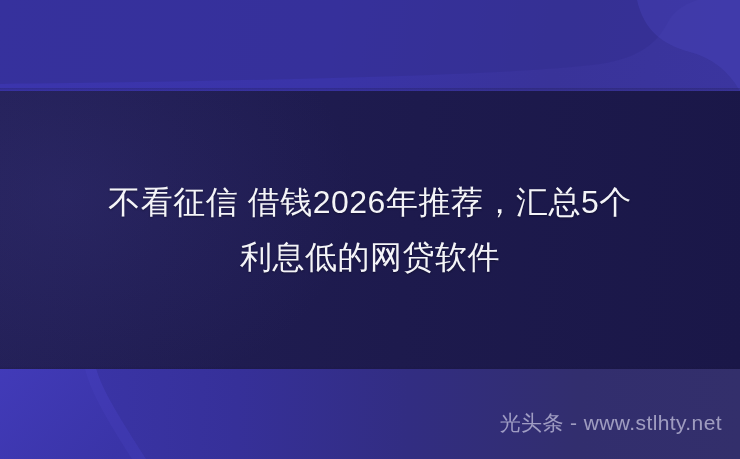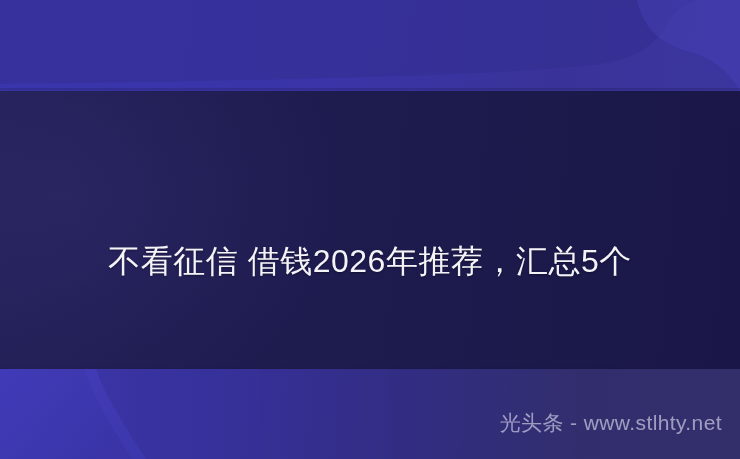--- a/index.html
+++ b/index.html
@@ -57,21 +57,20 @@
   
   .title-wrap {
     position: absolute;
     left: 0;
     top: 91px;
     width: 740px;
     height: 278px;
     display: flex;
     align-items: center;
     justify-content: center;
-    margin-top: 31px;
   }
   .title {
     width: 660px;
     text-align: center;
     color: #f4f4f8;
     font-size: 32px;
     line-height: 55px;
     letter-spacing: 0.5px;
     font-weight: 400;
     text-shadow: 0 1px 2px rgba(0,0,0,0.35);
@@ -164,20 +163,21 @@
   <div class="band-mid">
     <div class="mid-sheen"></div>
   </div>
 
   <div class="seam-top"></div>
   <div class="seam-bot"></div>
 
   <div class="title-wrap">
     <div class="title">
       <span class="line line1">不看征信 借钱2026年推荐，汇总5个</span>
+      <span class="line line2">利息低的网贷软件</span>
     </div>
   </div>
 
   <div class="band-bot">
     <svg class="wave" viewBox="0 0 740 90" preserveAspectRatio="none">
       <defs>
         <linearGradient id="gWave" x1="0" y1="0" x2="1" y2="0.6">
           <stop offset="0%" stop-color="#433cbb"></stop>
           <stop offset="100%" stop-color="#3a34a8"></stop>
         </linearGradient>

